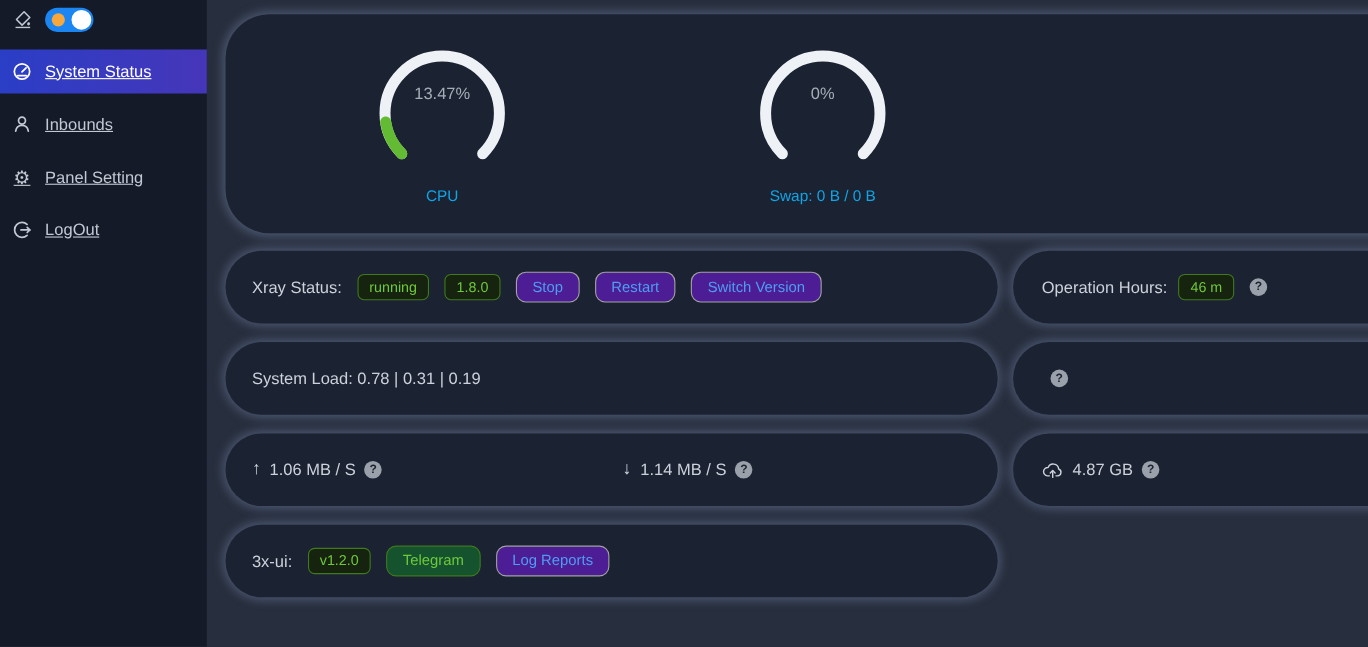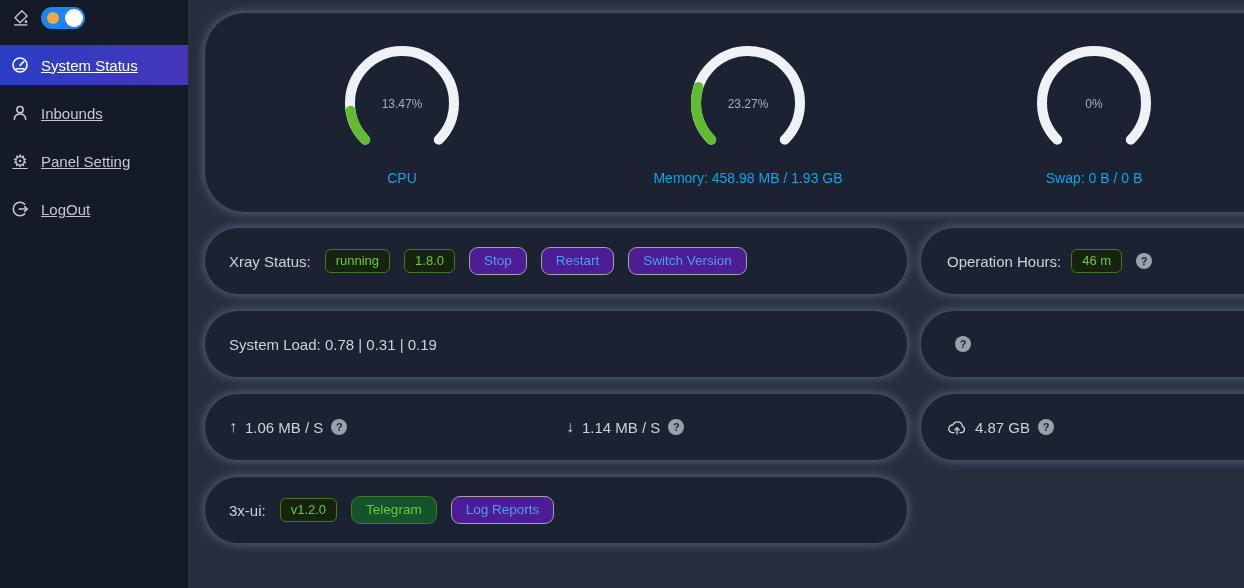--- a/index.html
+++ b/index.html
@@ -47,22 +47,22 @@
   .top-card {
     width:1105px; height:199px; border-radius:40px;
     display:flex; padding-left:24px;
   }
   .gauge-col { width:346px; display:flex; flex-direction:column; align-items:center; padding-top:30px; }
   .gauge-wrap { position:relative; width:120px; height:120px; }
   .gauge-wrap svg { width:120px; height:120px; display:block; }
   .gauge-track { stroke:#eef1f5; }
   .gauge-fill  { stroke:#62bb32; }
   .gauge-value {
-    position:absolute; top:54px; left:0; width:100%; text-align:center;
-    color:#a6adb8; font-size:12px;
+    position:absolute; top:34px; left:0; width:100%; text-align:center;
+    color:#a6adb8; font-size:15px;
   }
   .gauge-label { margin-top:7px; color:#0ea5e9; font-size:14px; }
 
   .rows { display:flex; gap:14px; margin-top:16px; }
   .col { display:flex; flex-direction:column; gap:17px; }
   .col-left  { width:702px; }
   .col-right { width:400px; }
   .row {
     height:66px; border-radius:34px;
     display:flex; align-items:center; padding:0 24px;
@@ -162,30 +162,20 @@
           <path class="gauge-fill" d="M 23.23 96.77 A 52 52 0 1 1 96.77 96.77" fill="none" stroke-width="10" stroke-linecap="round" pathLength="100" stroke-dasharray="13.47 200"></path>
         </svg>
         <div class="gauge-value">13.47%</div>
       </div>
       <div class="gauge-label">CPU</div>
     </div>
     <div class="gauge-col">
       <div class="gauge-wrap">
         <svg viewBox="0 0 120 120">
           <path class="gauge-track" d="M 23.23 96.77 A 52 52 0 1 1 96.77 96.77" fill="none" stroke-width="10" stroke-linecap="round"></path>
-          <path class="gauge-fill" d="M 23.23 96.77 A 52 52 0 1 1 96.77 96.77" fill="none" stroke-width="10" stroke-linecap="round" pathLength="100" stroke-dasharray="23.27 200"></path>
-        </svg>
-        <div class="gauge-value">23.27%</div>
-      </div>
-      <div class="gauge-label">Memory: 458.98 MB / 1.93 GB</div>
-    </div>
-    <div class="gauge-col">
-      <div class="gauge-wrap">
-        <svg viewBox="0 0 120 120">
-          <path class="gauge-track" d="M 23.23 96.77 A 52 52 0 1 1 96.77 96.77" fill="none" stroke-width="10" stroke-linecap="round"></path>
           <path class="gauge-fill" d="M 23.23 96.77 A 52 52 0 1 1 96.77 96.77" fill="none" stroke-width="10" stroke-linecap="round" pathLength="100" display="none"></path>
         </svg>
         <div class="gauge-value">0%</div>
       </div>
       <div class="gauge-label">Swap: 0 B / 0 B</div>
     </div>
   </div>
 
   <div class="rows">
 

